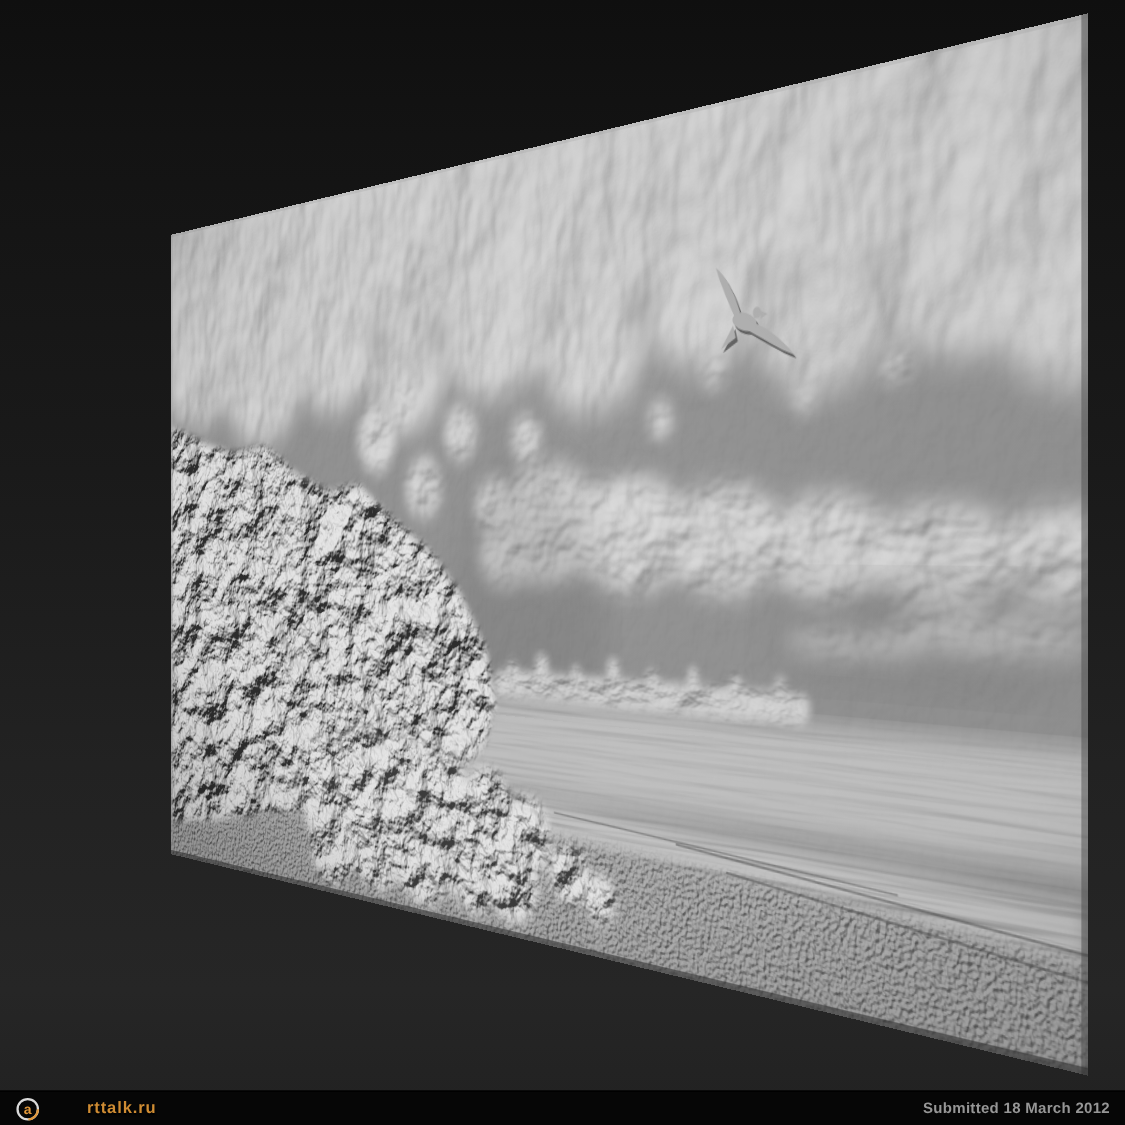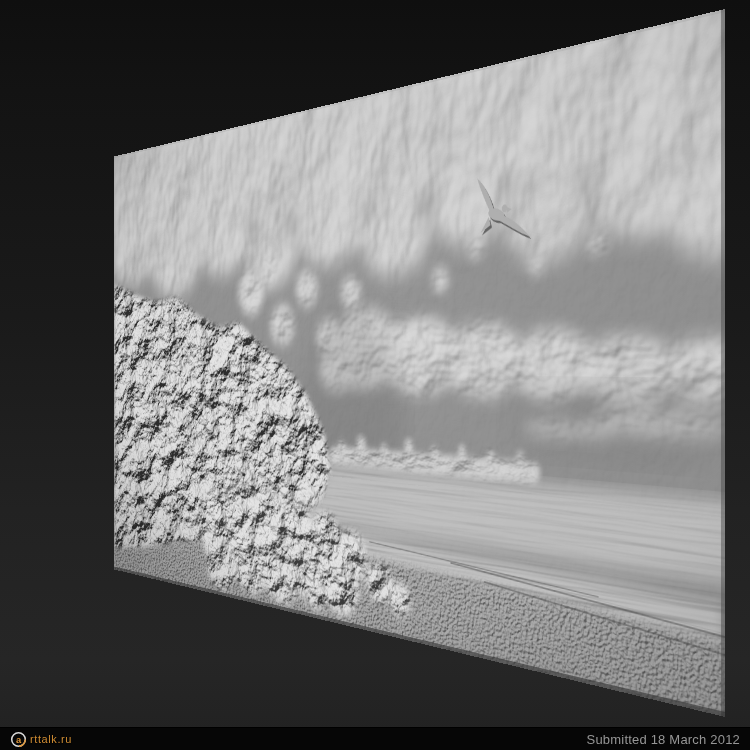--- a/index.html
+++ b/index.html
@@ -16,24 +16,25 @@
   }
   .plane3d svg{display:block;width:100%;height:100%;}
   .footer-bar{
     position:absolute;left:0;right:0;bottom:0;height:23px;background:#060606;
     display:flex;align-items:center;justify-content:space-between;
     padding:0 10px;box-sizing:border-box;z-index:10;
     border-top:1px solid #000;
   }
   .footer-logo{display:flex;align-items:center;gap:3px;}
   .logo-text{
-    color:#cf8c33;font-size:11px;font-weight:normal;letter-spacing:.6px;
+    color:#cf8c33;font-size:11px;font-weight:bold;letter-spacing:.6px;
     text-shadow:0 1px 1px #000;
+    margin-left:28px;
   }
-  .submitted{color:#969696;font-size:13px;letter-spacing:.2px;}
+  .submitted{color:#969696;font-size:10px;letter-spacing:.2px;font-weight:bold;}
 </style>
 </head>
 <body>
 
 <div class="stage">
 
   <div class="plane3d">
     <svg viewBox="0 0 1268 708" preserveAspectRatio="none">
       <defs>
         <filter id="blur4">

